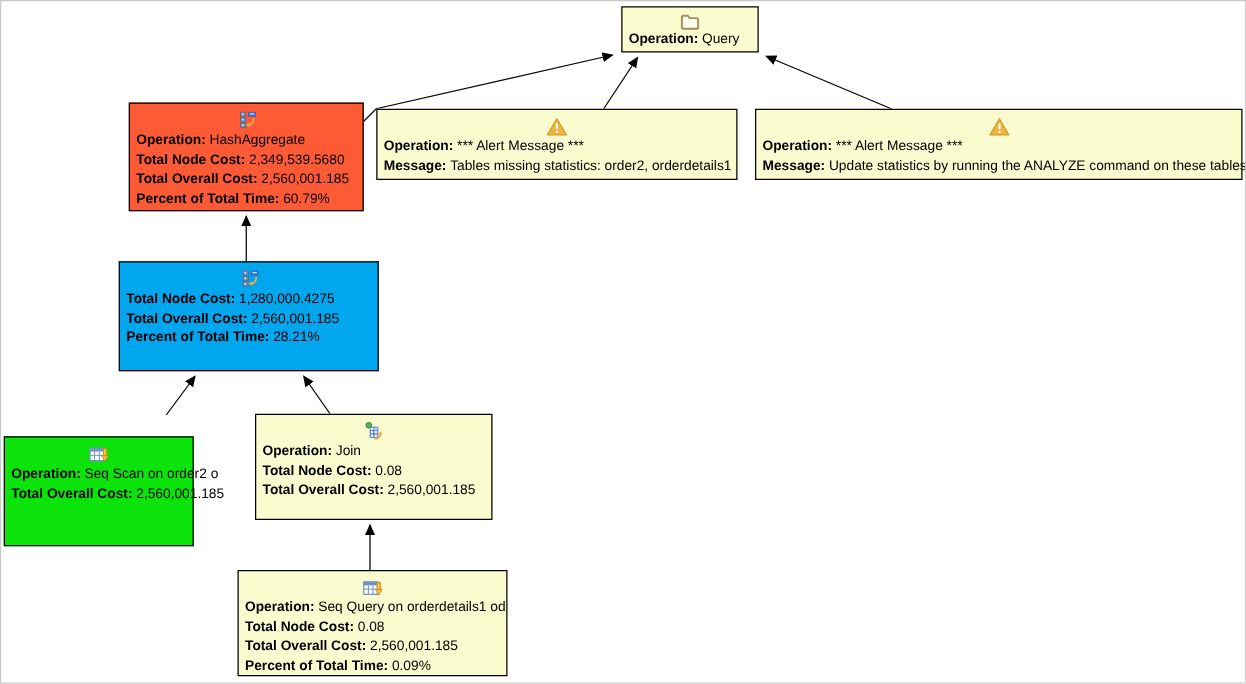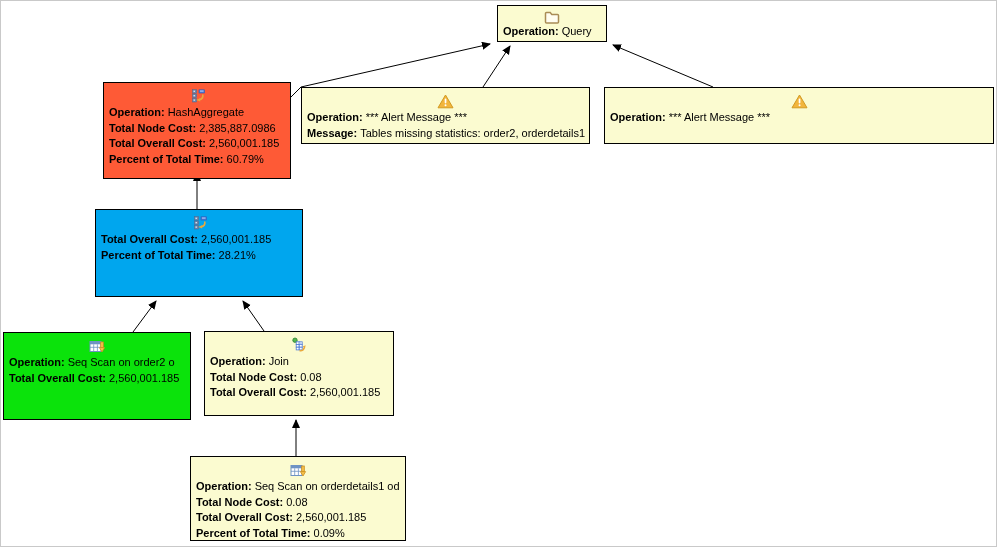--- a/index.html
+++ b/index.html
@@ -49,42 +49,42 @@
     <div class="iconrow">
       <svg width="16" height="14" viewBox="0 0 16 14">
         <path d="M1.5 12 V3.6 a1 1 0 0 1 1-1 h3.7 L7.8 4.5 h5.7 a1 1 0 0 1 1 1 V12 a1 1 0 0 1 -1 1 H2.5 a1 1 0 0 1 -1-1 Z" fill="#fffdf0" stroke="#a98c55" stroke-width="1.5"></path>
       </svg>
     </div>
     <div class="body">
       <div class="line"><b>Operation:</b><span>Query</span></div>
     </div>
   </div>
 
-  <div class="node bg-critical" style="left:102px;top:81px;width:188px;height:97px">
+  <div class="node bg-critical" style="left:102px;top:81px;width:188px;height:87px">
     <div class="iconrow">
       <svg width="17" height="16" viewBox="0 0 17 16">
         <g fill="#6d88ae" stroke="#51658a" stroke-width="0.5">
           <rect x="3.5" y="1.6" width="4.2" height="3.6"></rect>
           <rect x="3.5" y="6" width="4.2" height="3.6"></rect>
           <rect x="3.5" y="10.4" width="4.2" height="3.6"></rect>
         </g>
         <g fill="#fff">
           <rect x="4.6" y="2.7" width="1.2" height="1.2"></rect>
           <rect x="4.6" y="7.1" width="1.2" height="1.2"></rect>
           <rect x="4.6" y="11.5" width="1.2" height="1.2"></rect>
         </g>
         <rect x="10" y="1.8" width="5.5" height="3.2" fill="#4d79d6" stroke="#2d59b6" stroke-width="0.6"></rect>
         <rect x="11" y="2.6" width="3.5" height="0.9" fill="#cddcf6"></rect>
         <path d="M13.8 6.5 q0.6 4.6 -3.6 5.2" fill="none" stroke="#e9a83c" stroke-width="1.6"></path>
         <path d="M7.2 11.9 l3.8 -1.7 0.2 3.4 Z" fill="#e9a83c"></path>
       </svg>
     </div>
     <div class="body">
       <div class="line"><b>Operation:</b><span>HashAggregate</span></div>
-      <div class="line"><b>Total Node Cost:</b><span>2,385,887.0986</span></div>
+      <div class="line"><b>Total Node Cost:</b><span>2,349,539.5680</span></div>
       <div class="line"><b>Total Overall Cost:</b><span>2,560,001.185</span></div>
       <div class="line"><b>Percent of Total Time:</b><span>60.79%</span></div>
     </div>
   </div>
 
   <div class="node bg-default" style="left:300px;top:86px;width:289px;height:57px">
     <div class="iconrow">
       <svg width="17" height="15" viewBox="0 0 17 15">
         <path d="M8.5 1 L16 13.8 H1 Z" fill="#f2b53c" stroke="#d29a22" stroke-width="1" stroke-linejoin="round"></path>
         <rect x="7.7" y="4.6" width="1.7" height="4.8" rx="0.8" fill="#fff"></rect>
@@ -100,20 +100,21 @@
   <div class="node bg-default" style="left:603px;top:86px;width:390px;height:57px">
     <div class="iconrow">
       <svg width="17" height="15" viewBox="0 0 17 15">
         <path d="M8.5 1 L16 13.8 H1 Z" fill="#f2b53c" stroke="#d29a22" stroke-width="1" stroke-linejoin="round"></path>
         <rect x="7.7" y="4.6" width="1.7" height="4.8" rx="0.8" fill="#fff"></rect>
         <circle cx="8.55" cy="11.3" r="1" fill="#fff"></circle>
       </svg>
     </div>
     <div class="body">
       <div class="line"><b>Operation:</b><span>*** Alert Message ***</span></div>
+      <div class="line"><b>Message:</b><span>Update statistics by running the ANALYZE command on these tables</span></div>
     </div>
   </div>
 
   <div class="node bg-high" style="left:94px;top:208px;width:208px;height:88px">
     <div class="iconrow">
       <svg width="17" height="16" viewBox="0 0 17 16">
         <g fill="#6d88ae" stroke="#51658a" stroke-width="0.5">
           <rect x="3.5" y="1.6" width="4.2" height="3.6"></rect>
           <rect x="3.5" y="6" width="4.2" height="3.6"></rect>
           <rect x="3.5" y="10.4" width="4.2" height="3.6"></rect>
@@ -123,26 +124,27 @@
           <rect x="4.6" y="7.1" width="1.2" height="1.2"></rect>
           <rect x="4.6" y="11.5" width="1.2" height="1.2"></rect>
         </g>
         <rect x="10" y="1.8" width="5.5" height="3.2" fill="#4d79d6" stroke="#2d59b6" stroke-width="0.6"></rect>
         <rect x="11" y="2.6" width="3.5" height="0.9" fill="#cddcf6"></rect>
         <path d="M13.8 6.5 q0.6 4.6 -3.6 5.2" fill="none" stroke="#e9a83c" stroke-width="1.6"></path>
         <path d="M7.2 11.9 l3.8 -1.7 0.2 3.4 Z" fill="#e9a83c"></path>
       </svg>
     </div>
     <div class="body">
+      <div class="line"><b>Total Node Cost:</b><span>1,280,000.4275</span></div>
       <div class="line"><b>Total Overall Cost:</b><span>2,560,001.185</span></div>
       <div class="line"><b>Percent of Total Time:</b><span>28.21%</span></div>
     </div>
   </div>
 
-  <div class="node bg-low" style="left:2px;top:331px;width:188px;height:88px">
+  <div class="node bg-low" style="left:2px;top:348px;width:152px;height:88px">
     <div class="iconrow">
       <svg width="17" height="15" viewBox="0 0 17 15">
         <rect x="1" y="2.5" width="11" height="10" fill="#fff" stroke="#6f93c4" stroke-width="1"></rect>
         <rect x="1" y="2.5" width="11" height="2.8" fill="#6f93c4"></rect>
         <path d="M1 8.3 h11 M4.7 5.3 v7.2 M8.4 5.3 v7.2" stroke="#6f93c4" stroke-width="0.8" fill="none"></path>
         <rect x="11.7" y="3" width="2.6" height="5.6" fill="#f7c04a" stroke="#c98f1f" stroke-width="0.8"></rect>
         <path d="M10.4 8.6 h5.2 l-2.6 4.4 Z" fill="#f7c04a" stroke="#c98f1f" stroke-width="0.8"></path>
       </svg>
     </div>
     <div class="body">
@@ -179,20 +181,20 @@
     <div class="iconrow">
       <svg width="17" height="15" viewBox="0 0 17 15">
         <rect x="1" y="2.5" width="11" height="10" fill="#fff" stroke="#6f93c4" stroke-width="1"></rect>
         <rect x="1" y="2.5" width="11" height="2.8" fill="#6f93c4"></rect>
         <path d="M1 8.3 h11 M4.7 5.3 v7.2 M8.4 5.3 v7.2" stroke="#6f93c4" stroke-width="0.8" fill="none"></path>
         <rect x="11.7" y="3" width="2.6" height="5.6" fill="#f7c04a" stroke="#c98f1f" stroke-width="0.8"></rect>
         <path d="M10.4 8.6 h5.2 l-2.6 4.4 Z" fill="#f7c04a" stroke="#c98f1f" stroke-width="0.8"></path>
       </svg>
     </div>
     <div class="body">
-      <div class="line"><b>Operation:</b><span>Seq Scan on orderdetails1 od</span></div>
+      <div class="line"><b>Operation:</b><span>Seq Query on orderdetails1 od</span></div>
       <div class="line"><b>Total Node Cost:</b><span>0.08</span></div>
       <div class="line"><b>Total Overall Cost:</b><span>2,560,001.185</span></div>
       <div class="line"><b>Percent of Total Time:</b><span>0.09%</span></div>
     </div>
   </div>
 
 </div>
 
 </body></html>

